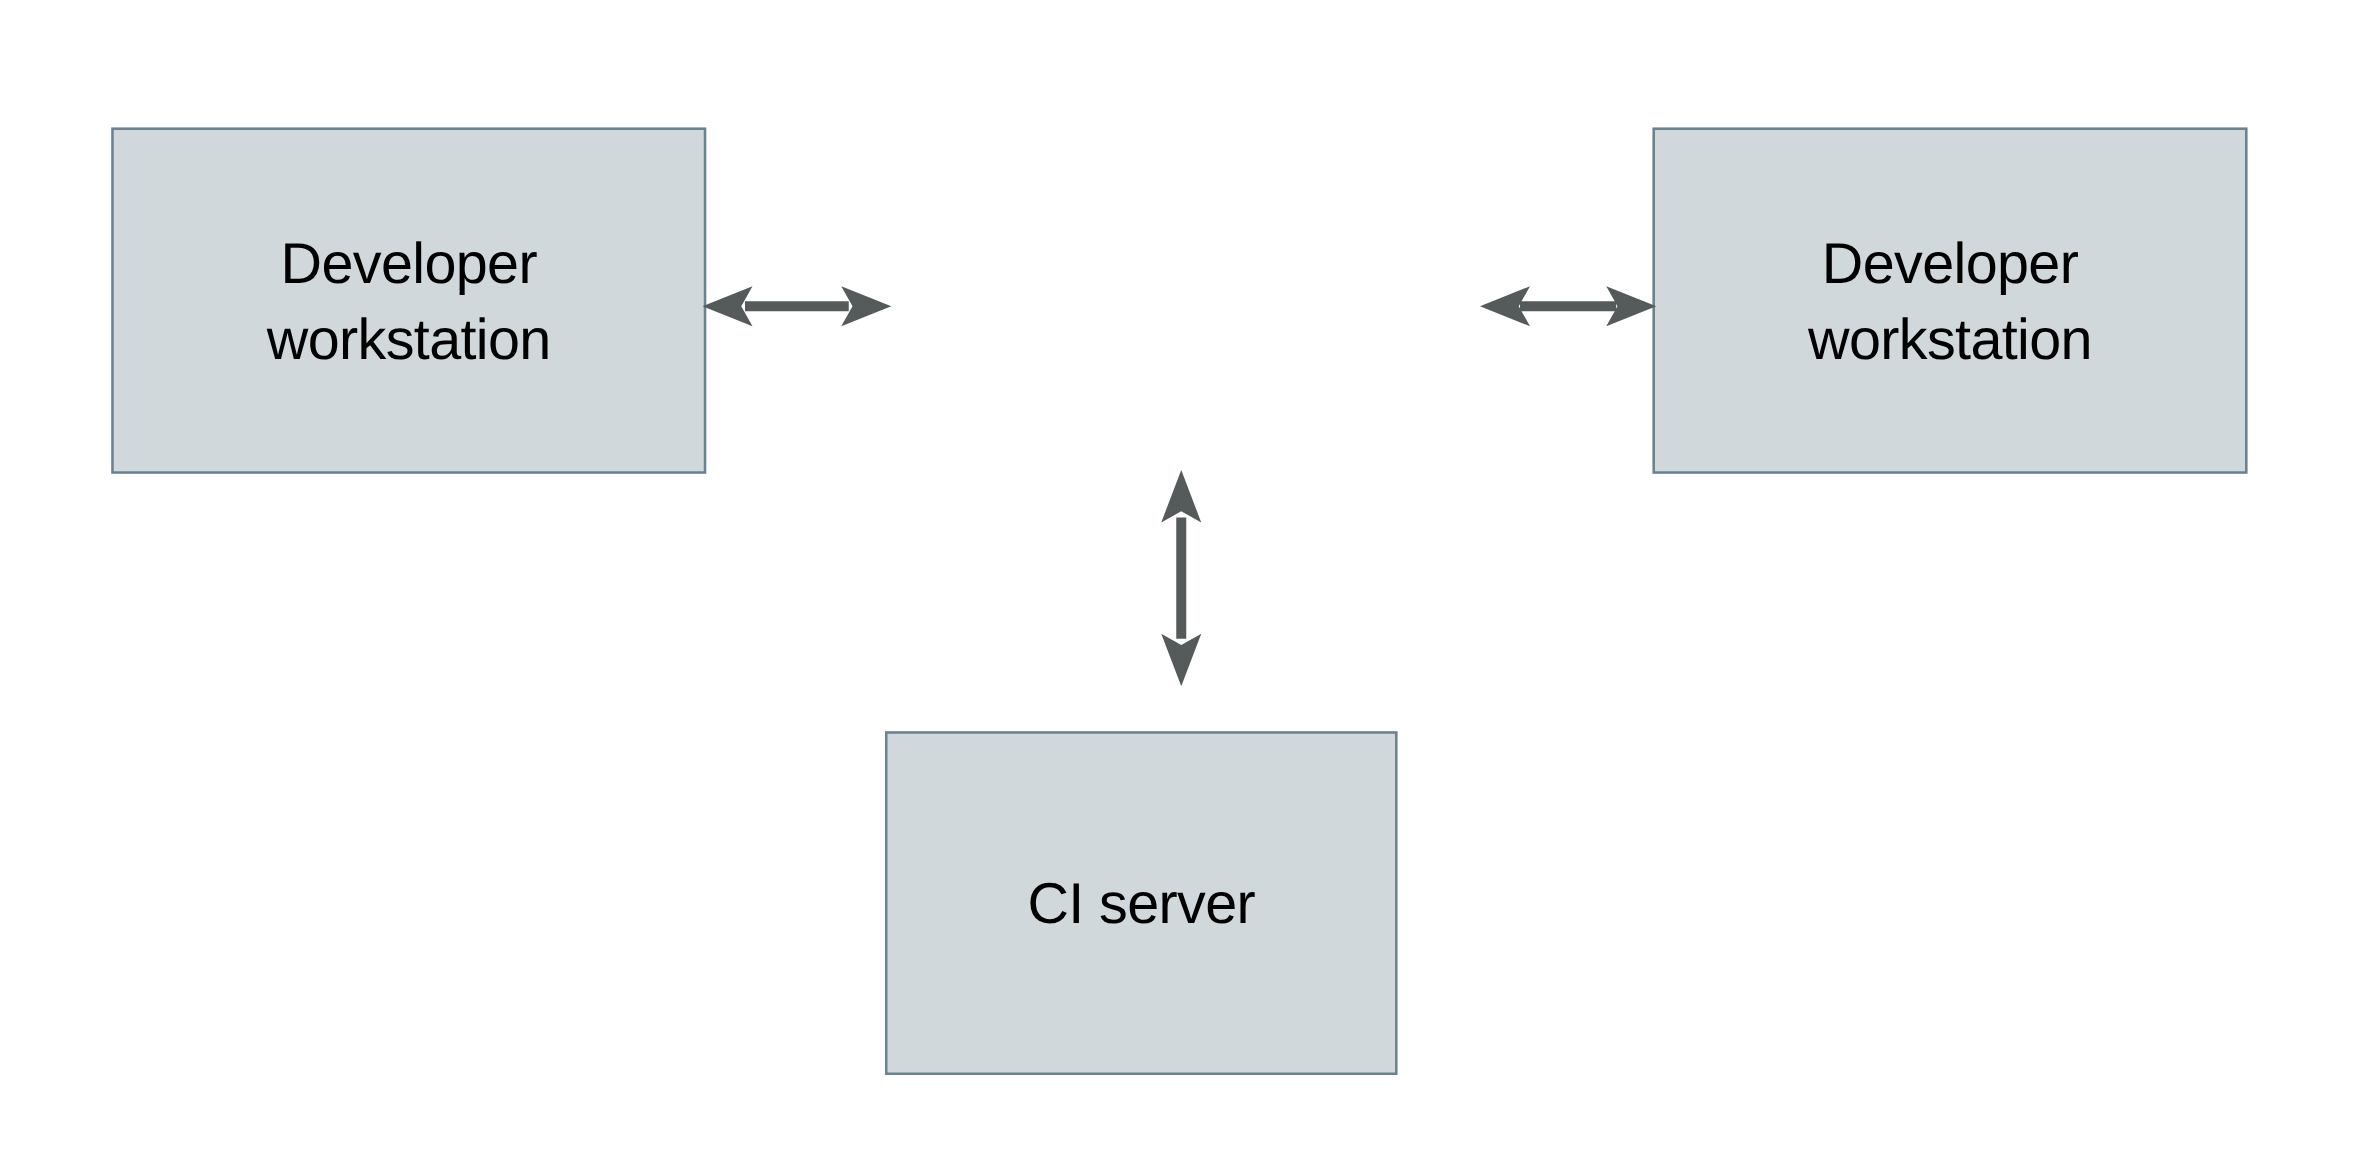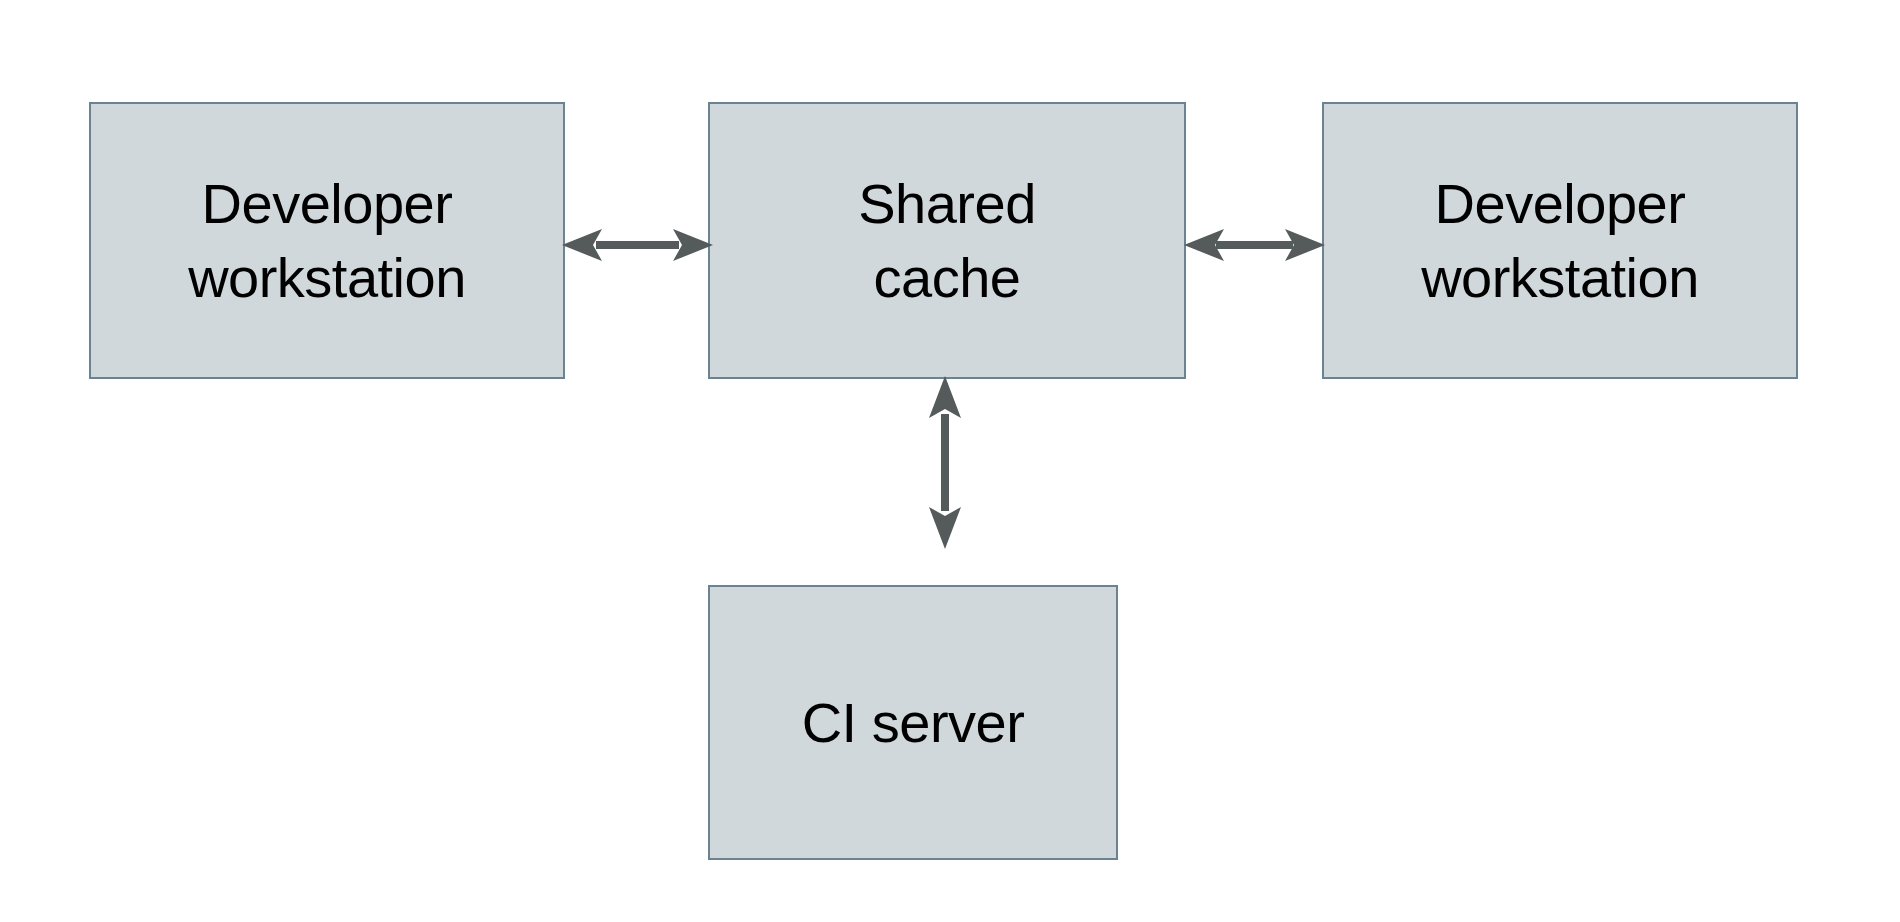--- a/index.html
+++ b/index.html
@@ -24,21 +24,21 @@
     box-sizing: border-box;
     background: #d0d8dc;
     border: 2px solid #6b8290;
     display: flex;
     align-items: center;
     justify-content: center;
     text-align: center;
   }
   .node-label {
     font-family: "Liberation Sans", sans-serif;
-    font-size: 56px;
+    font-size: 46px;
     line-height: 1.32;
     color: #000000;
     font-weight: 400;
     letter-spacing: -0.5px;
     white-space: pre-line;
     padding: 0 8px;
   }
   #node-dev-left  { left: 89px;  top: 102px; width: 476px; height: 277px; }
   #node-cache     { left: 708px; top: 102px; width: 478px; height: 277px; }
   #node-dev-right { left: 1322px; top: 102px; width: 476px; height: 277px; }
@@ -56,24 +56,20 @@
 </head>
 <body>
 
 <div id="canvas">
 
   <div class="node" id="node-dev-left">
     <span class="node-label">Developer
 workstation</span>
   </div>
 
-  <div class="node" id="node-cache">
-    <span class="node-label">Shared
-cache</span>
-  </div>
 
   <div class="node" id="node-dev-right">
     <span class="node-label">Developer
 workstation</span>
   </div>
 
   <div class="node" id="node-ci">
     <span class="node-label">CI server</span>
   </div>
 

